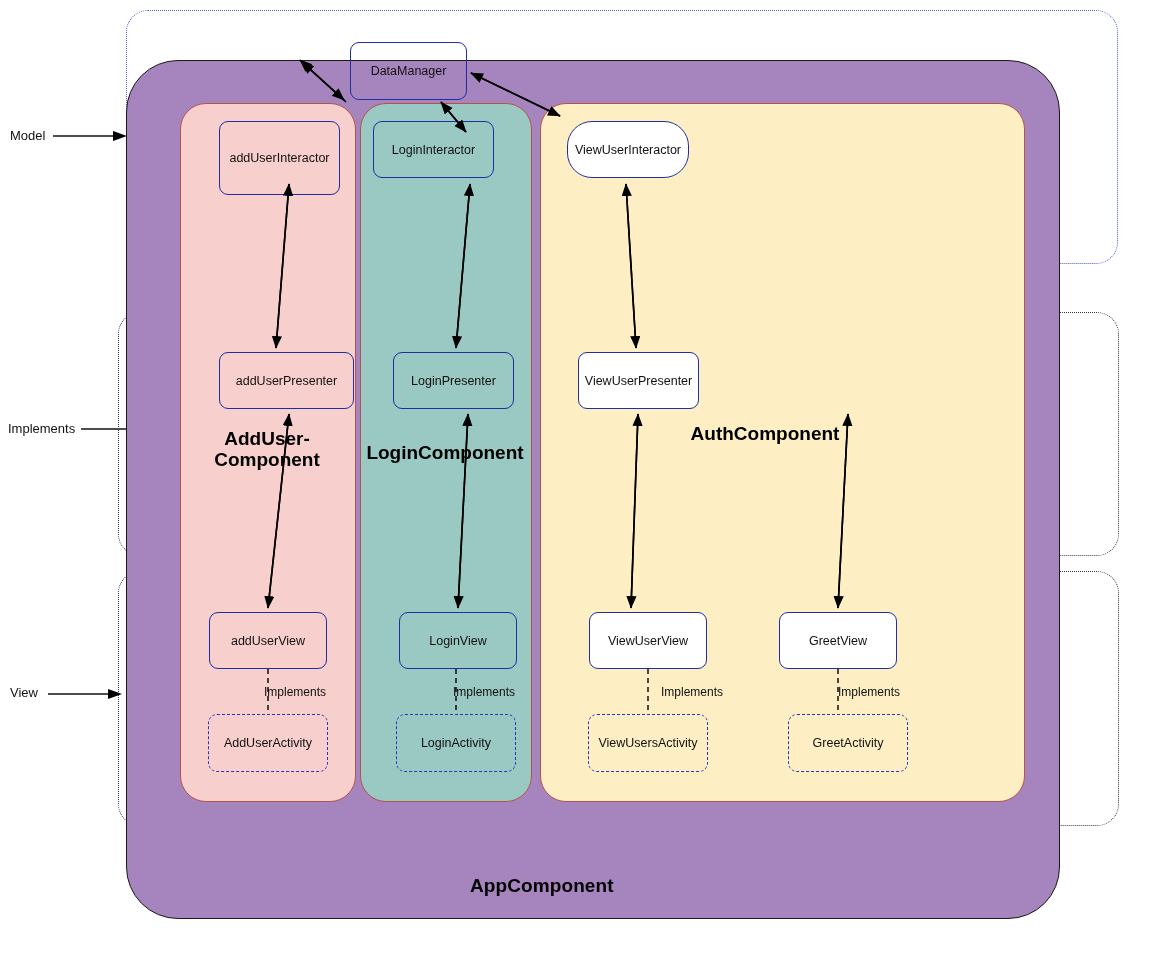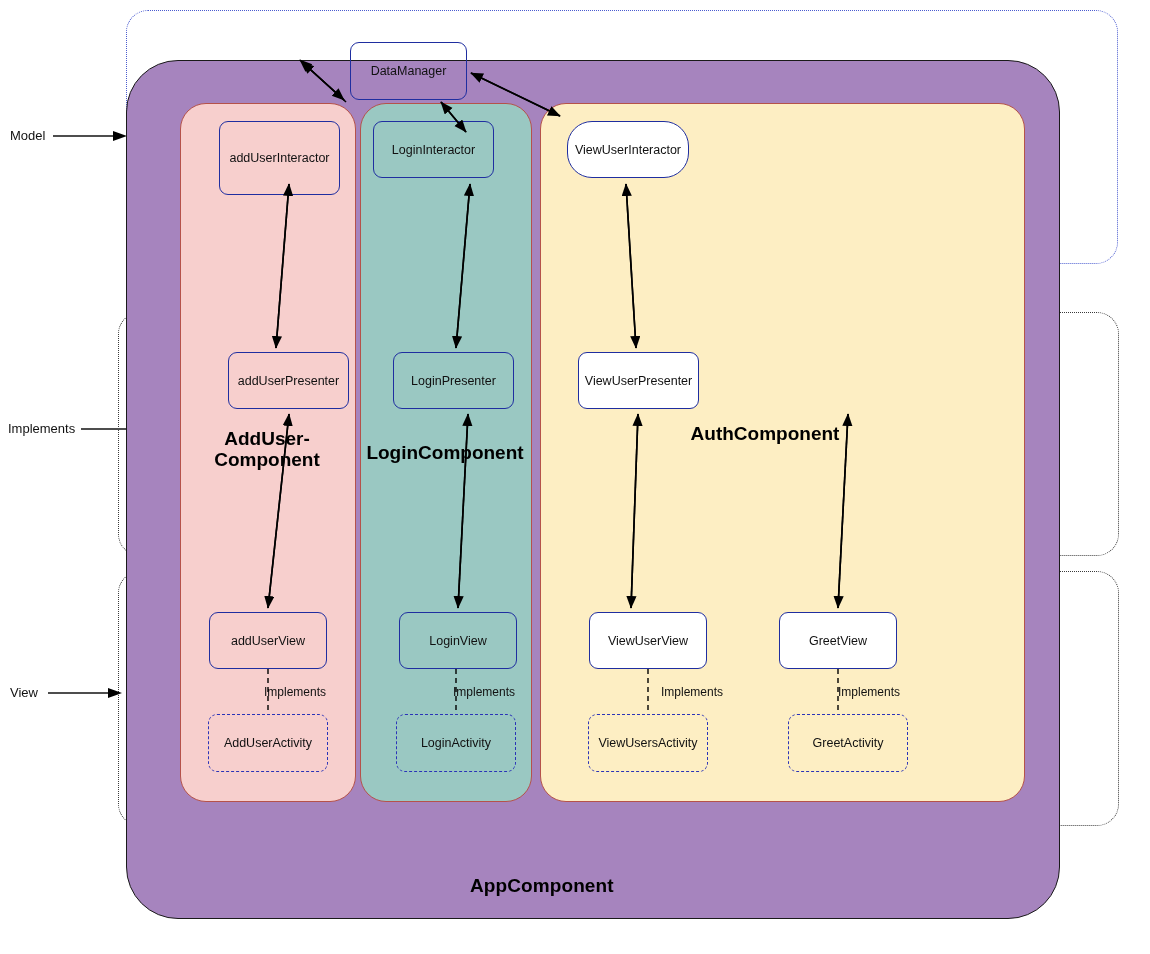--- a/index.html
+++ b/index.html
@@ -56,21 +56,21 @@
       <polygon points="62,1 76,6 62,11" fill="#000"></polygon>
     </svg>
   </div>
   <div class="side-label" style="left:8px;top:421px;">
     <span class="txt">Implements</span>
     <svg class="arrow" width="62" height="12">
       <line x1="0" y1="6" x2="46" y2="6" stroke="#4d4d4d" stroke-width="2"></line>
       <polygon points="46,1 60,6 46,11" fill="#000"></polygon>
     </svg>
   </div>
-  <div class="side-label" style="left:10px;top:685px;">
+  <div class="side-label" style="left:10px;top:685px;align-items:flex-end;">
     <span class="txt">View</span>
     <svg class="arrow" width="80" height="12">
       <line x1="4" y1="6" x2="64" y2="6" stroke="#4d4d4d" stroke-width="2"></line>
       <polygon points="64,1 78,6 64,11" fill="#000"></polygon>
     </svg>
   </div>
 
   <div class="app-component" style="left:126px;top:60px;width:932px;height:857px;"></div>
   <div class="app-label" style="left:470px;top:875px;">AppComponent</div>
 
@@ -84,21 +84,21 @@
   </div>
   <div class="col-label" style="left:360px;top:442px;width:170px;">LoginComponent</div>
   <div class="col-label" style="left:540px;top:423px;width:450px;">AuthComponent</div>
 
   <div class="node transparent" style="left:350px;top:42px;width:117px;height:58px;">DataManager</div>
 
   <div class="node transparent" style="left:219px;top:121px;width:121px;height:74px;text-align:center;">addUserInteractor</div>
   <div class="node transparent" style="left:373px;top:121px;width:121px;height:57px;">LoginInteractor</div>
   <div class="node white" style="left:567px;top:121px;width:122px;height:57px;border-radius:25px;">ViewUserInteractor</div>
 
-  <div class="node transparent" style="left:228px;top:352px;width:121px;height:57px;">addUserPresenter</div>
+  <div class="node transparent" style="left:219px;top:352px;width:135px;height:57px;">addUserPresenter</div>
   <div class="node transparent" style="left:393px;top:352px;width:121px;height:57px;">LoginPresenter</div>
   <div class="node white" style="left:578px;top:352px;width:121px;height:57px;">ViewUserPresenter</div>
 
   <div class="node transparent" style="left:209px;top:612px;width:118px;height:57px;">addUserView</div>
   <div class="node transparent" style="left:399px;top:612px;width:118px;height:57px;">LoginView</div>
   <div class="node white" style="left:589px;top:612px;width:118px;height:57px;text-align:right;">ViewUserView</div>
   <div class="node white" style="left:779px;top:612px;width:118px;height:57px;">GreetView</div>
 
   <div class="node dashed" style="left:208px;top:714px;width:120px;height:58px;">AddUserActivity</div>
   <div class="node dashed" style="left:396px;top:714px;width:120px;height:58px;">LoginActivity</div>

